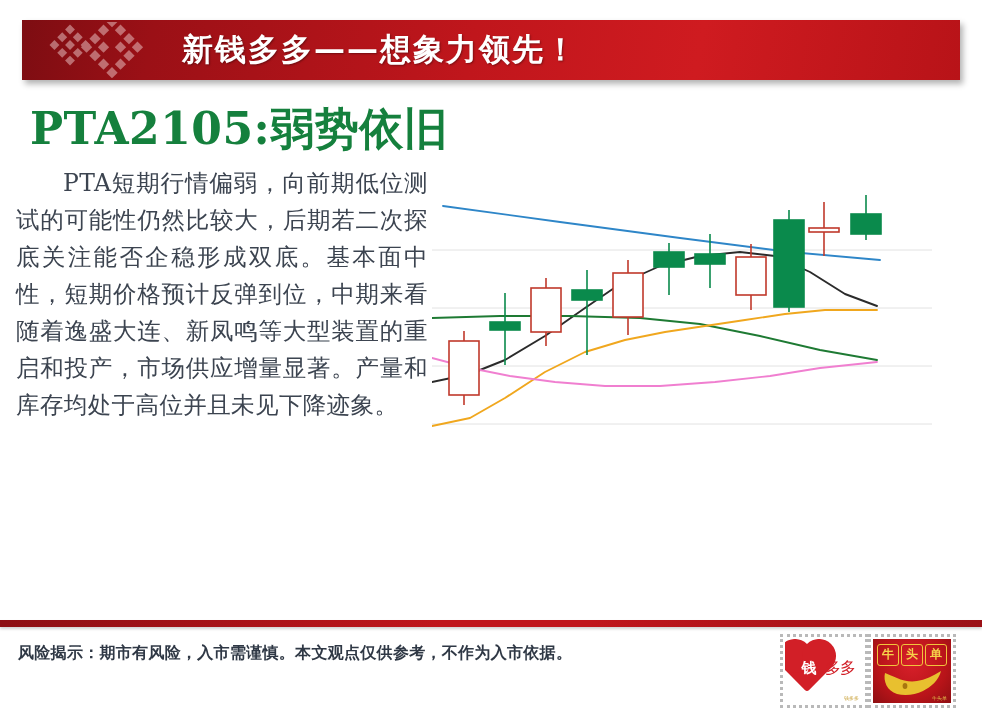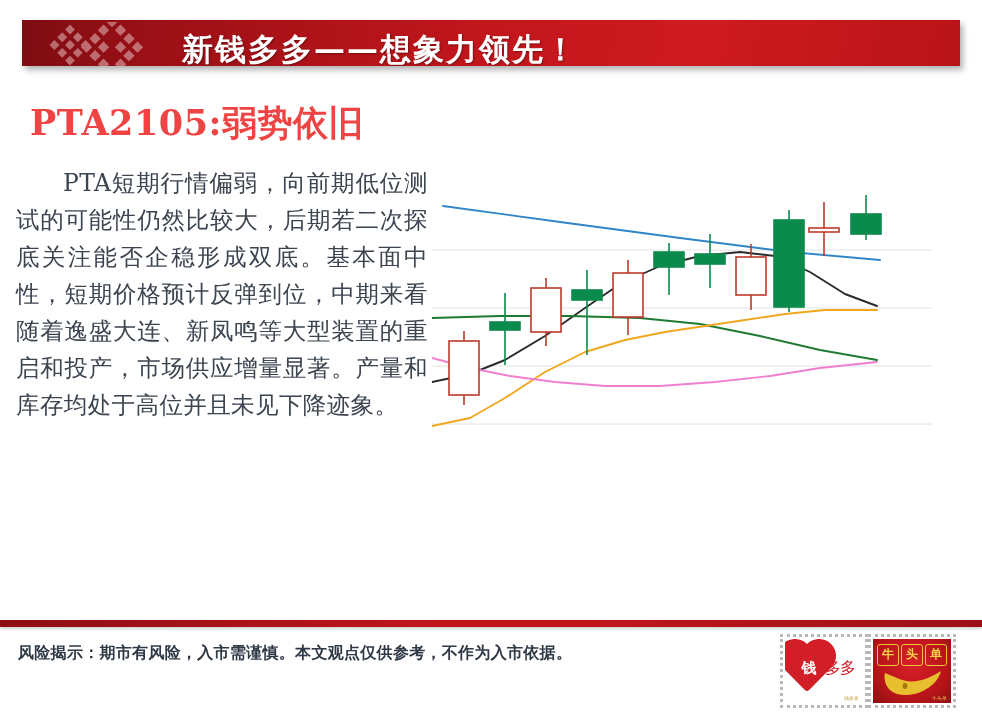--- a/index.html
+++ b/index.html
@@ -5,21 +5,21 @@
   html,body{margin:0;padding:0;}
   body{
     width:982px;height:720px;
     background:#ffffff;
     font-family:"Liberation Serif","DejaVu Serif",serif;
     overflow:hidden;position:relative;
   }
 
   
   .banner{
-    position:absolute;left:22px;top:20px;width:938px;height:46px;
+    position:absolute;left:22px;top:20px;width:938px;height:60px;
     background:linear-gradient(100deg,#7d0d12 0%,#9b1016 14%,#c0161c 48%,#cf1b20 72%,#b81318 100%);
     box-shadow:3px 4px 6px rgba(0,0,0,.30);
     overflow:hidden;
     text-decoration:underline;
   }
   .banner-logo{
     position:absolute;left:18px;top:2px;width:130px;height:56px;opacity:.55;
   }
   .banner-title{
     position:absolute;left:160px;top:0;height:60px;
@@ -27,21 +27,21 @@
     color:#ffffff;font-size:31px;font-weight:bold;
     letter-spacing:2px;
     font-family:"DejaVu Serif","Liberation Serif",serif;
     text-shadow:1px 1px 2px rgba(0,0,0,.35);
     white-space:nowrap;
   }
 
   
   .slide-title{
     position:absolute;left:30px;top:100px;
-    color:#ef4444;font-size:35px;font-weight:bold;
+    color:#15803d;font-size:44px;font-weight:bold;
     font-family:"DejaVu Serif","Liberation Serif",serif;
     letter-spacing:.5px;white-space:nowrap;
   }
 
   
   .body-text{
     position:absolute;left:16px;top:165px;width:412px;
     color:#3c4450;
     font-size:23.5px;line-height:37px;
     text-indent:47px;text-align:justify;

